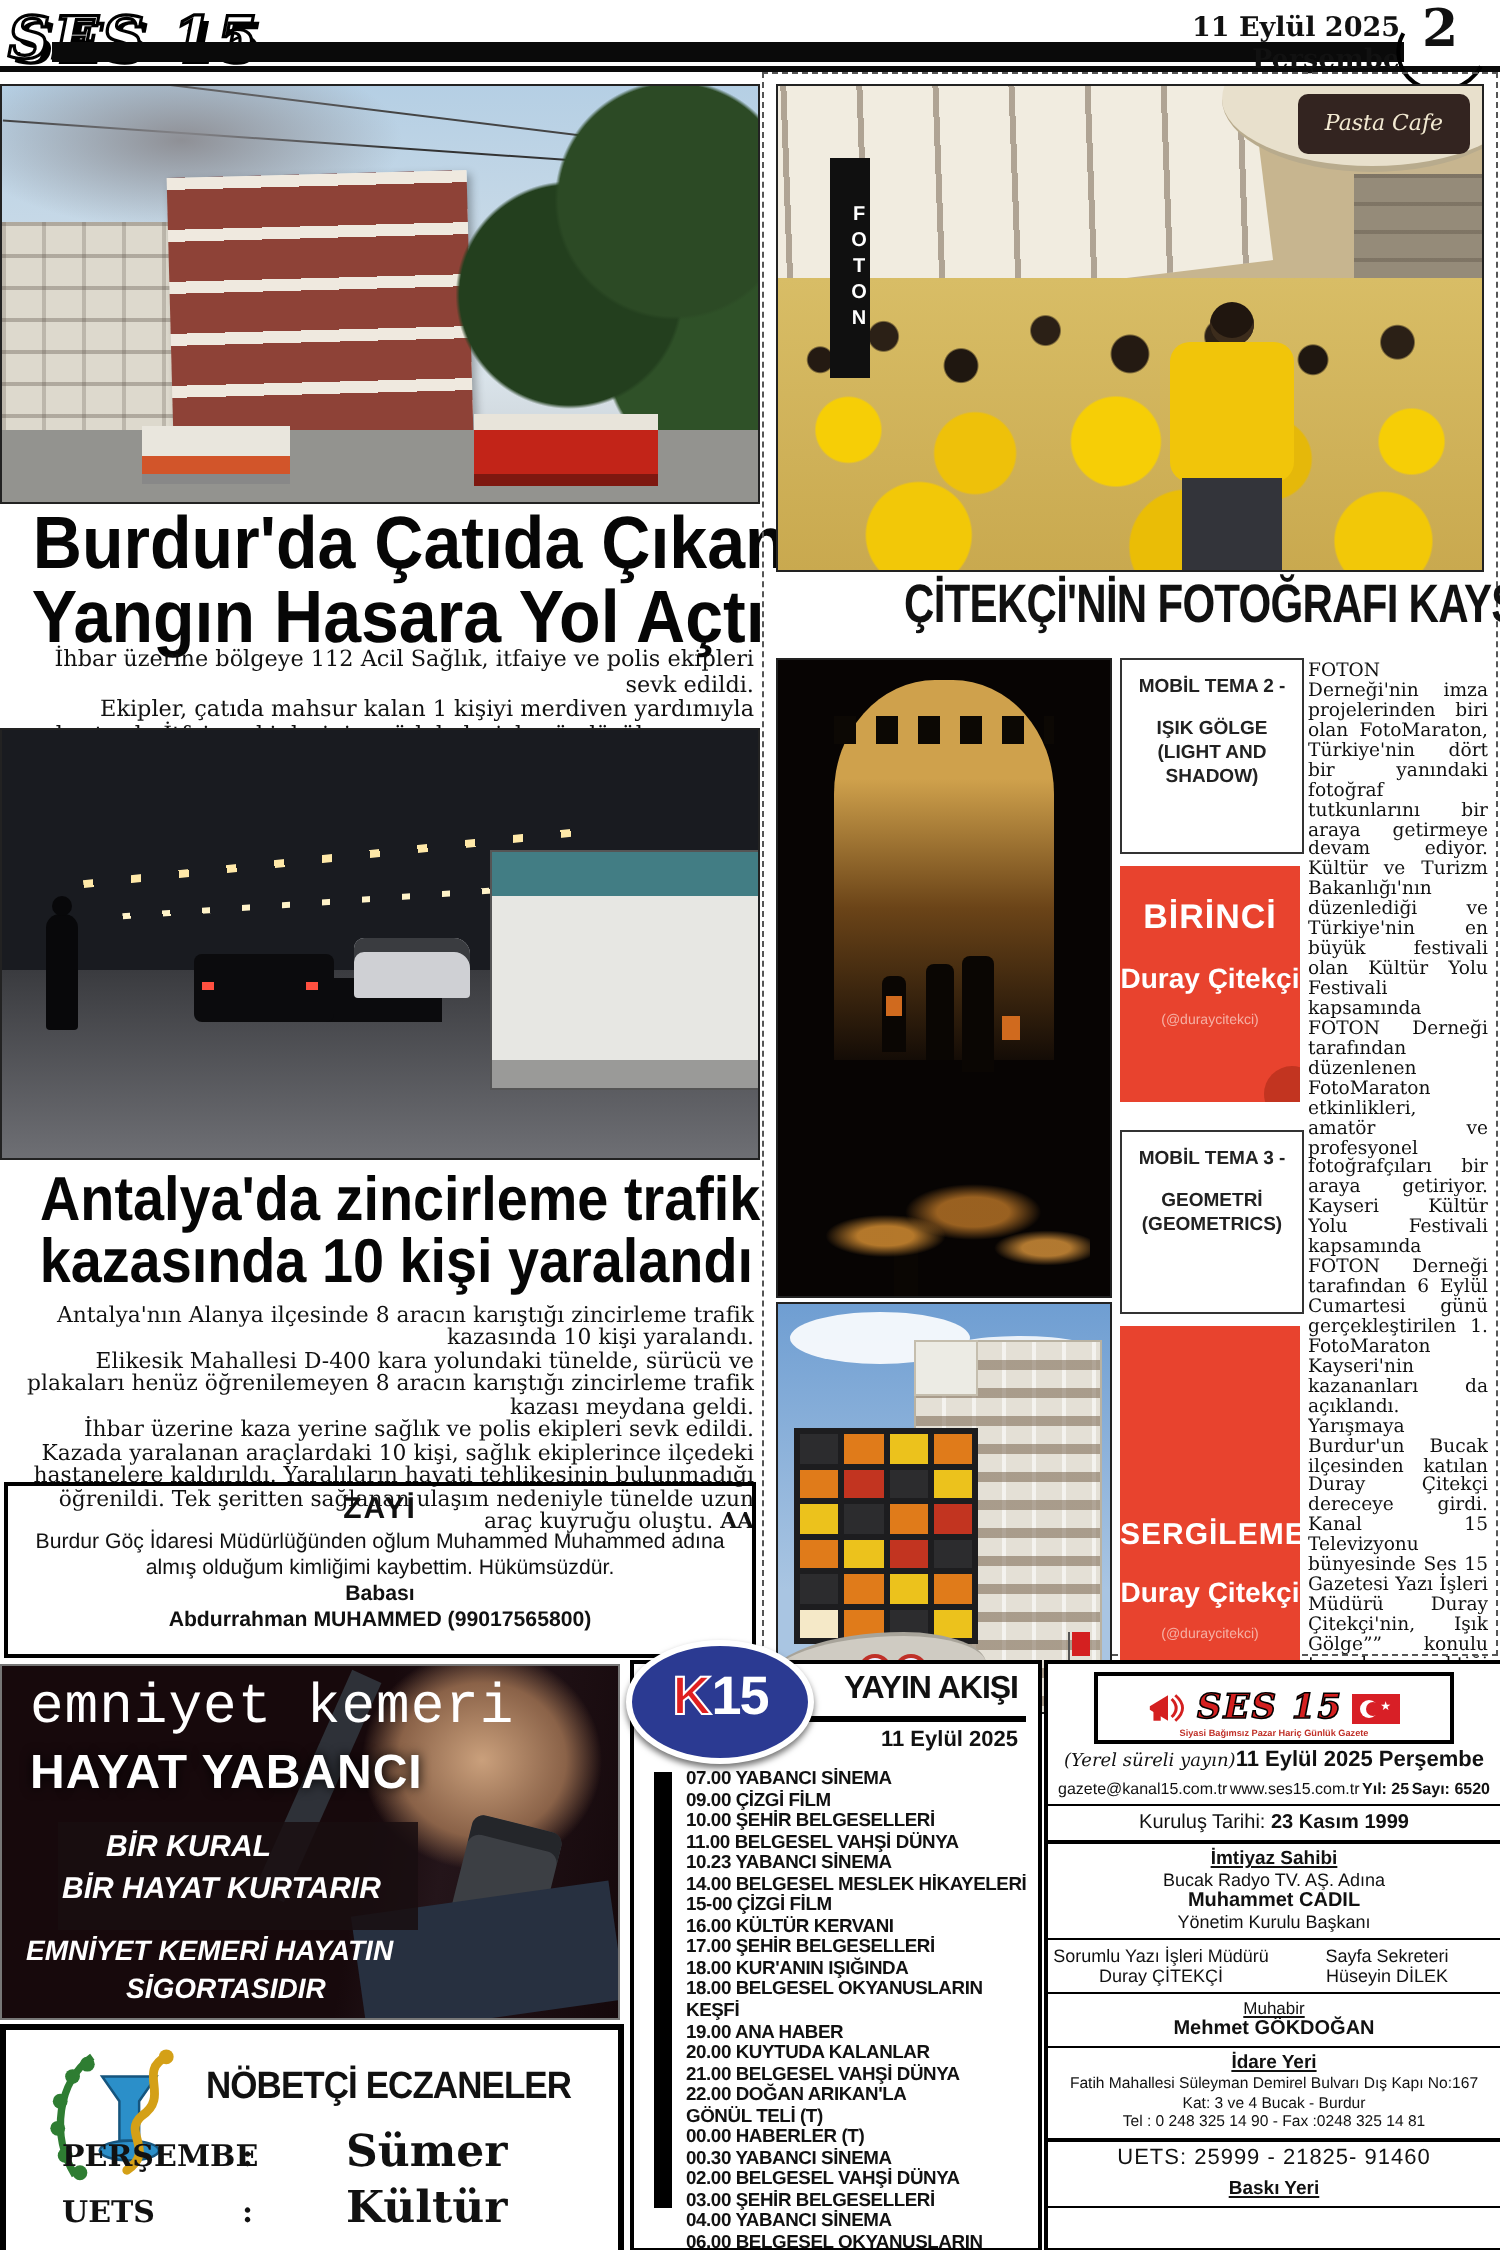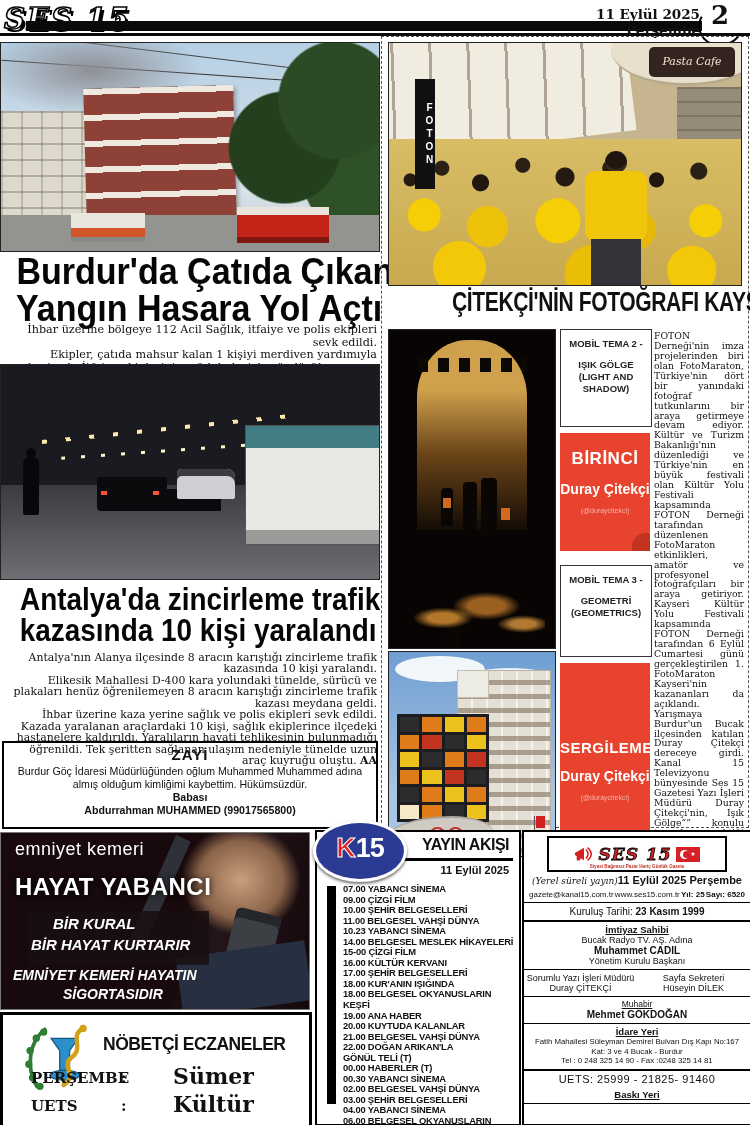--- a/index.html
+++ b/index.html
@@ -66,21 +66,21 @@
   #zayi .zb{font-size:10.6px;line-height:1.22;margin:2px 12px 0;}
   #zayi .zf{font-size:10.6px;font-weight:bold;line-height:1.25;}
 
   
   #belt{left:0;top:832px;width:308px;height:176px;background:linear-gradient(100deg,#17090c 58%,#24151a 70%,#15080b);border:1px solid #777;overflow:hidden;color:#fff;font-family:"Liberation Sans",sans-serif;}
   .fist{right:8px;top:-8px;width:120px;height:110px;background:radial-gradient(closest-side,#caa07c,#8a6248 70%,rgba(0,0,0,0));border-radius:50%;}
   .buckle{right:34px;top:78px;width:46px;height:64px;background:#3c3f44;border-radius:6px;transform:rotate(14deg);box-shadow:inset 0 10px 0 #24262a;}
   .buckle:after{content:"";position:absolute;left:12px;bottom:-22px;width:18px;height:26px;background:#2a2c30;}
   .jeans{right:0;bottom:0;width:130px;height:60px;background:#273040;transform:rotate(-8deg);}
   .beltstrap{left:150px;top:0;width:16px;height:120px;background:#2e3138;transform:rotate(24deg);}
-  .b-l1{left:14px;top:6px;font-size:18px;letter-spacing:.5px;}
+  .b-l1{left:14px;top:6px;font-size:28px;letter-spacing:.5px;font-family:Liberation Mono, monospace;}
   .b-l2{left:14px;top:40px;font-size:24px;font-weight:bold;letter-spacing:.5px;text-shadow:0 0 6px #000;}
   .b-panel{left:28px;top:78px;width:180px;height:54px;background:rgba(25,14,17,.85);}
   .b-l3{left:52px;top:82px;font-size:15px;font-style:italic;font-weight:bold;}
   .b-l4{left:30px;top:103px;font-size:15px;font-style:italic;font-weight:bold;}
   .b-l5{left:12px;top:134px;font-size:14px;font-style:italic;font-weight:bold;}
   .b-l6{left:62px;top:153px;font-size:14px;font-style:italic;font-weight:bold;}
 
   
   #pharm{left:0;top:1012px;width:306px;height:110px;border:3px solid #000;background:#fff;}
   #pharm .pt{position:absolute;left:100px;top:18px;width:200px;font-family:"Liberation Sans",sans-serif;font-weight:900;font-size:19px;letter-spacing:-0.5px;transform:scaleX(.92);transform-origin:left;}
@@ -154,21 +154,21 @@
   .redbox{left:178px;width:90px;background:#e8432e;color:#fff;text-align:center;font-family:"Liberation Sans",sans-serif;overflow:hidden;}
   .redbox .r1{font-weight:900;letter-spacing:.5px;margin-top:16px;}
   .redbox .r2{font-weight:bold;font-size:14px;line-height:1.15;margin-top:12px;}
   .redbox .r3{font-size:7px;color:#f6b0a4;margin-top:10px;}
   .redbox .dot{position:absolute;right:-10px;bottom:-10px;width:28px;height:28px;border-radius:50%;background:#c23420;}
   #tema2{top:292px;height:96px;}
   #first{top:396px;height:118px;}
   #first .r1{font-size:17px;}
   #tema3{top:528px;height:90px;}
   #serg{top:626px;height:192px;}
-  #serg .r1{font-size:15px;margin-top:76px;}
+  #serg .r1{font-size:15px;margin-top:96px;}
   #rcol{left:272px;top:294px;width:90px;height:528px;font-size:9.3px;line-height:1.07;text-align:justify;font-family:"DejaVu Serif",serif;overflow:hidden;}
 
   
   #sched{left:315px;top:830px;width:202px;height:292px;border:2px solid #000;background:#fff;font-family:"Liberation Sans",sans-serif;}
   #sched .st{position:absolute;right:10px;top:4px;font-weight:900;font-size:16px;letter-spacing:-.5px;}
   .stline{position:absolute;left:16px;top:26px;right:6px;height:3px;background:#000;}
   #sched .sd{position:absolute;right:10px;top:32px;font-weight:900;font-size:11px;}
   .k15{position:absolute;left:-4px;top:-12px;width:88px;height:56px;background:#2b3a92;border:3px solid #fff;border-radius:50%;box-shadow:0 2px 3px rgba(0,0,0,.55);text-align:center;line-height:50px;font-family:"Liberation Sans",sans-serif;font-weight:900;}
   .k15 .kk{color:#e02020;font-size:27px;-webkit-text-stroke:1px #fff;}
   .k15 .kf{color:#fff;font-size:27px;letter-spacing:-1px;}

